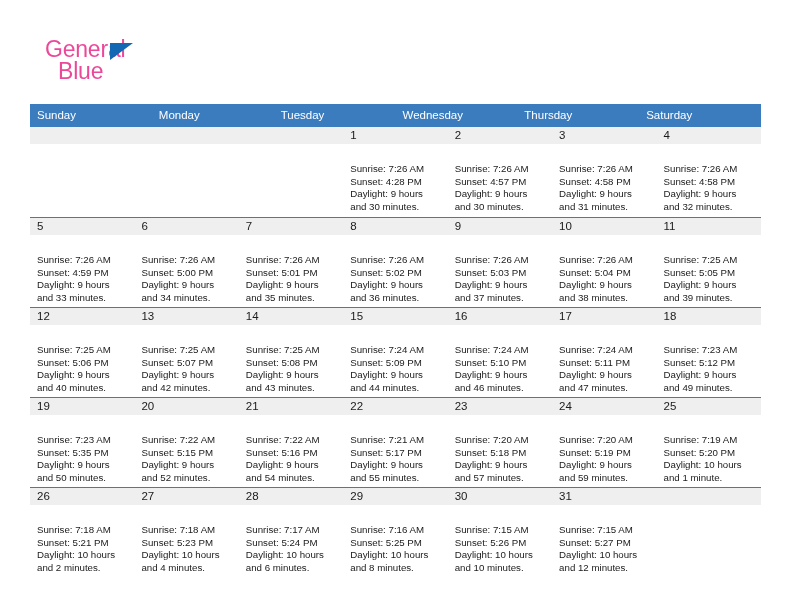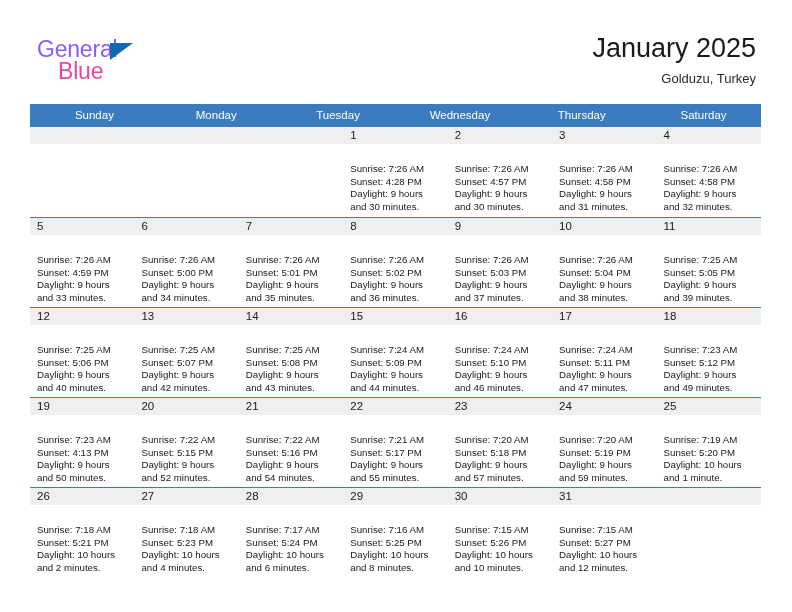--- a/index.html
+++ b/index.html
@@ -33,25 +33,25 @@
 
   .logo {
     position: absolute;
     left: 37px;
     top: 36px;
     width: 170px;
     height: 52px;
   }
   .logo-general {
     position: absolute;
-    left: 0;
+    left: 8px;
     top: 0;
     font-size: 23px;
     letter-spacing: -0.2px;
-    color: #8b5cf6;
+    color: #ec4899;
     line-height: 26px;
     white-space: nowrap;
   }
   .logo-triangle {
     position: absolute;
     left: 73px;
     top: 7px;
     width: 0;
     height: 0;
     border-left: 23px solid #1268b3;
@@ -102,21 +102,20 @@
     background: #3b7cbe;
   }
   .weekday-cell {
     flex: 1 1 0;
     box-sizing: border-box;
     padding: 4px 0 4px 7px;
     font-size: 11.5px;
     color: #ffffff;
     line-height: 15px;
     white-space: nowrap;
-    text-align: center;
   }
 
   .week-row {
     display: flex;
     width: 100%;
     height: 90px;
     border-top: 1px solid #3b7cbe;
     box-sizing: border-box;
   }
   .week-row:first-of-type {
@@ -157,24 +156,20 @@
 <div class="page">
 
   <div class="header">
 
     <div class="logo">
       <span class="logo-general">General</span>
       <span class="logo-triangle"></span>
       <span class="logo-blue">Blue</span>
     </div>
 
-    <div class="title-block">
-      <div class="cal-title">January 2025</div>
-      <div class="cal-subtitle">Golduzu, Turkey</div>
-    </div>
 
   </div>
 
   <div class="calendar">
 
     <div class="weekday-row">
       <div class="weekday-cell">Sunday</div>
       <div class="weekday-cell">Monday</div>
       <div class="weekday-cell">Tuesday</div>
       <div class="weekday-cell">Wednesday</div>
@@ -358,21 +353,21 @@
               <div>Daylight: 9 hours</div>
               <div>and 49 minutes.</div>
             </div>
           </div>
         </div>
         <div class="week-row">
           <div class="day-cell">
             <div class="day-number">19</div>
             <div class="day-info">
               <div>Sunrise: 7:23 AM</div>
-              <div>Sunset: 4:13 PM</div>
+              <div>Sunset: 5:35 PM</div>
               <div>Daylight: 9 hours</div>
               <div>and 50 minutes.</div>
             </div>
           </div>
           <div class="day-cell">
             <div class="day-number">20</div>
             <div class="day-info">
               <div>Sunrise: 7:22 AM</div>
               <div>Sunset: 5:15 PM</div>
               <div>Daylight: 9 hours</div>

